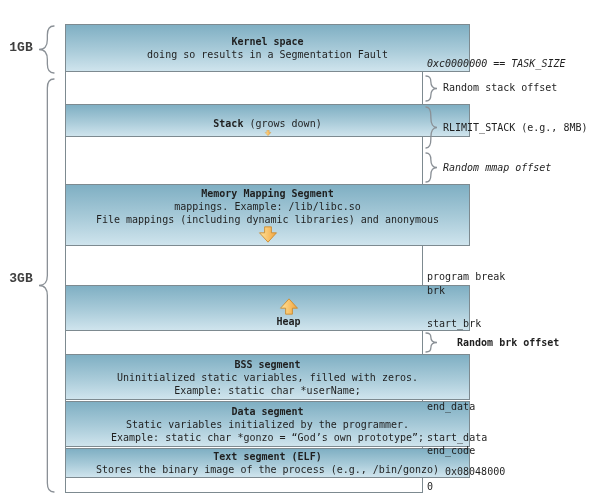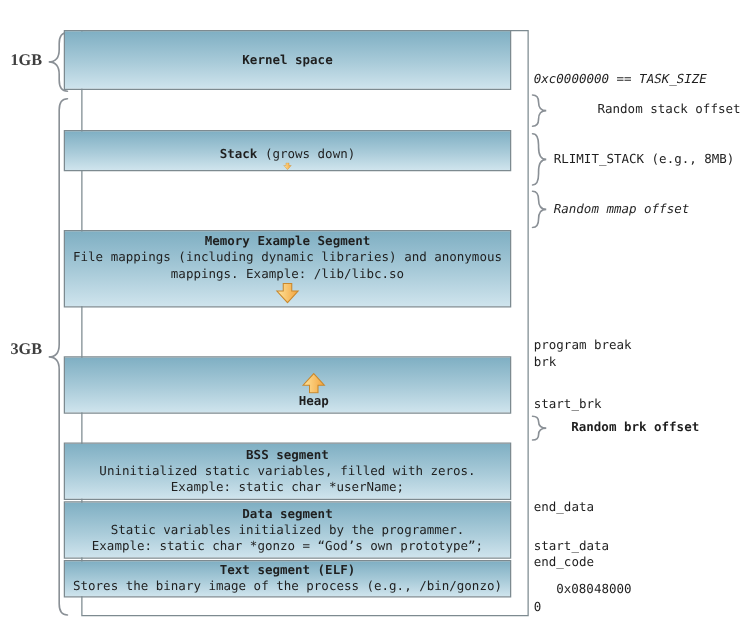--- a/index.html
+++ b/index.html
@@ -1,37 +1,37 @@
 <!DOCTYPE html>
 <html><head>
 <meta charset="utf-8">
 <style>
   html,body{margin:0;padding:0;background:#ffffff;}
   #page{position:relative;width:600px;height:503px;background:#ffffff;overflow:hidden;
         font-family:"DejaVu Sans Mono","Liberation Mono",monospace;color:#1f1f1f;}
   
   #column{position:absolute;left:65px;top:24px;width:358px;height:469px;
           border:1px solid #7d8a90;box-sizing:border-box;background:#ffffff;}
-  .block{position:absolute;left:51px;width:358px;box-sizing:border-box;
+  .block{position:absolute;left:65px;width:405px;box-sizing:border-box;
          border:1px solid #7d8a90;
          background:linear-gradient(180deg,#7fafc3 0%,#a9cbd9 55%,#cfe4ed 100%);
          display:flex;flex-direction:column;align-items:center;justify-content:center;
          font-size:10px;line-height:13px;text-align:right;}
   .block .t{font-weight:bold;}
   .b-kernel{top:24px;height:48px;}
   .b-stack{top:104px;height:33px;padding-top:12px;justify-content:flex-start;}
   .b-mms{top:184px;height:62px;padding-top:2px;justify-content:flex-start;}
   .b-heap{top:285px;height:46px;justify-content:flex-end;padding-bottom:2px;padding-left:42px;}
   .b-bss{top:354px;height:46px;}
   .b-data{top:401px;height:46px;}
   .b-text{top:448px;height:30px;}
   .arrow{display:block;margin:0 auto;}
   
   .rlabel{position:absolute;font-size:10px;line-height:13px;white-space:nowrap;}
-  .gb{position:absolute;font-family:Liberation Serif, serif;
+  .gb{position:absolute;font-family:Liberation Mono, monospace;
       font-size:13px;font-weight:600;color:#3f3f3f;width:30px;text-align:center;}
   .brace{position:absolute;}
   .hidden-defs{position:absolute;width:0;height:0;}
 </style>
 </head>
 <body>
 
 <div id="page">
 
   <svg class="hidden-defs" aria-hidden="true">
@@ -50,33 +50,34 @@
 
   <div class="gb" style="left:6px;top:271px;">3GB</div>
   <div class="brace" style="left:38px;top:78px;width:17px;height:415px;"><svg width="17" height="415" viewBox="0 0 17 415">
         <path d="M16,1 Q9.35,1 9.35,10 L9.35,197.5 Q9.35,207.5 1,207.5 Q9.35,207.5 9.35,217.5 L9.35,405 Q9.35,414 16,414" fill="none" stroke="#8a9096" stroke-width="1.3" stroke-linecap="round"></path>
       </svg></div>
 
   <div id="column"></div>
 
   <div class="block b-kernel">
     <span class="t">Kernel space</span>
+    <span>doing so results in a Segmentation Fault</span>
   </div>
 
   <div class="block b-stack">
     <span><span class="t">Stack</span><span> (grows down)</span></span>
     <svg class="arrow" width="20" height="17" viewBox="0 0 22 20">
       <polygon points="7,1 15,1 15,8 21,8 11,19 1,8 7,8" fill="url(#arrowGrad)" stroke="#c9882c" stroke-width="1"></polygon>
     </svg>
   </div>
 
   <div class="block b-mms">
-    <span class="t">Memory Example Segment</span>
+    <span class="t">Memory Mapping Segment</span>
+    <span>mappings. Example: /lib/libc.so</span>
     <span>File mappings (including dynamic libraries) and anonymous</span>
-    <span>mappings. Example: /lib/libc.so</span>
     <svg class="arrow" width="20" height="17" viewBox="0 0 22 20">
       <polygon points="7,1 15,1 15,8 21,8 11,19 1,8 7,8" fill="url(#arrowGrad)" stroke="#c9882c" stroke-width="1"></polygon>
     </svg>
   </div>
 
   <div class="block b-heap">
     <svg class="arrow" width="20" height="17" viewBox="0 0 22 20">
       <polygon points="11,1 21,12 15,12 15,19 7,19 7,12 1,12" fill="url(#arrowGrad)" stroke="#c9882c" stroke-width="1"></polygon>
     </svg>
     <span class="t">Heap</span>
@@ -97,21 +98,21 @@
     <span class="t">Data segment</span>
     <span>Static variables initialized by the programmer.</span>
     <span>Example: static char *gonzo = “God’s own prototype”;</span>
   </div>
 
   <div class="rlabel" style="left:427px;top:57px;font-style:italic;">0xc0000000 == TASK_SIZE</div>
 
   <div class="brace" style="left:425px;top:75px;width:13px;height:27px;"><svg width="13" height="27" viewBox="0 0 13 27">
         <path d="M1,1 Q5.8500000000000005,1 5.8500000000000005,6.75 L5.8500000000000005,6.75 Q5.8500000000000005,13.5 12,13.5 Q5.8500000000000005,13.5 5.8500000000000005,20.25 L5.8500000000000005,20.25 Q5.8500000000000005,26 1,26" fill="none" stroke="#8a9096" stroke-width="1.3" stroke-linecap="round"></path>
       </svg></div>
-  <div class="rlabel" style="left:443px;top:81px;margin-left:35px;">Random stack offset</div>
+  <div class="rlabel" style="left:443px;top:81px;">Random stack offset</div>
 
   <div class="brace" style="left:425px;top:106px;width:13px;height:43px;"><svg width="13" height="43" viewBox="0 0 13 43">
         <path d="M1,1 Q5.8500000000000005,1 5.8500000000000005,10 L5.8500000000000005,11.5 Q5.8500000000000005,21.5 12,21.5 Q5.8500000000000005,21.5 5.8500000000000005,31.5 L5.8500000000000005,33 Q5.8500000000000005,42 1,42" fill="none" stroke="#8a9096" stroke-width="1.3" stroke-linecap="round"></path>
       </svg></div>
   <div class="rlabel" style="left:443px;top:121px;">RLIMIT_STACK (e.g., 8MB)</div>
 
   <div class="brace" style="left:425px;top:152px;width:13px;height:31px;"><svg width="13" height="31" viewBox="0 0 13 31">
         <path d="M1,1 Q5.8500000000000005,1 5.8500000000000005,7.75 L5.8500000000000005,7.75 Q5.8500000000000005,15.5 12,15.5 Q5.8500000000000005,15.5 5.8500000000000005,23.25 L5.8500000000000005,23.25 Q5.8500000000000005,30 1,30" fill="none" stroke="#8a9096" stroke-width="1.3" stroke-linecap="round"></path>
       </svg></div>
   <div class="rlabel" style="left:443px;top:161px;font-style:italic;">Random mmap offset</div>

